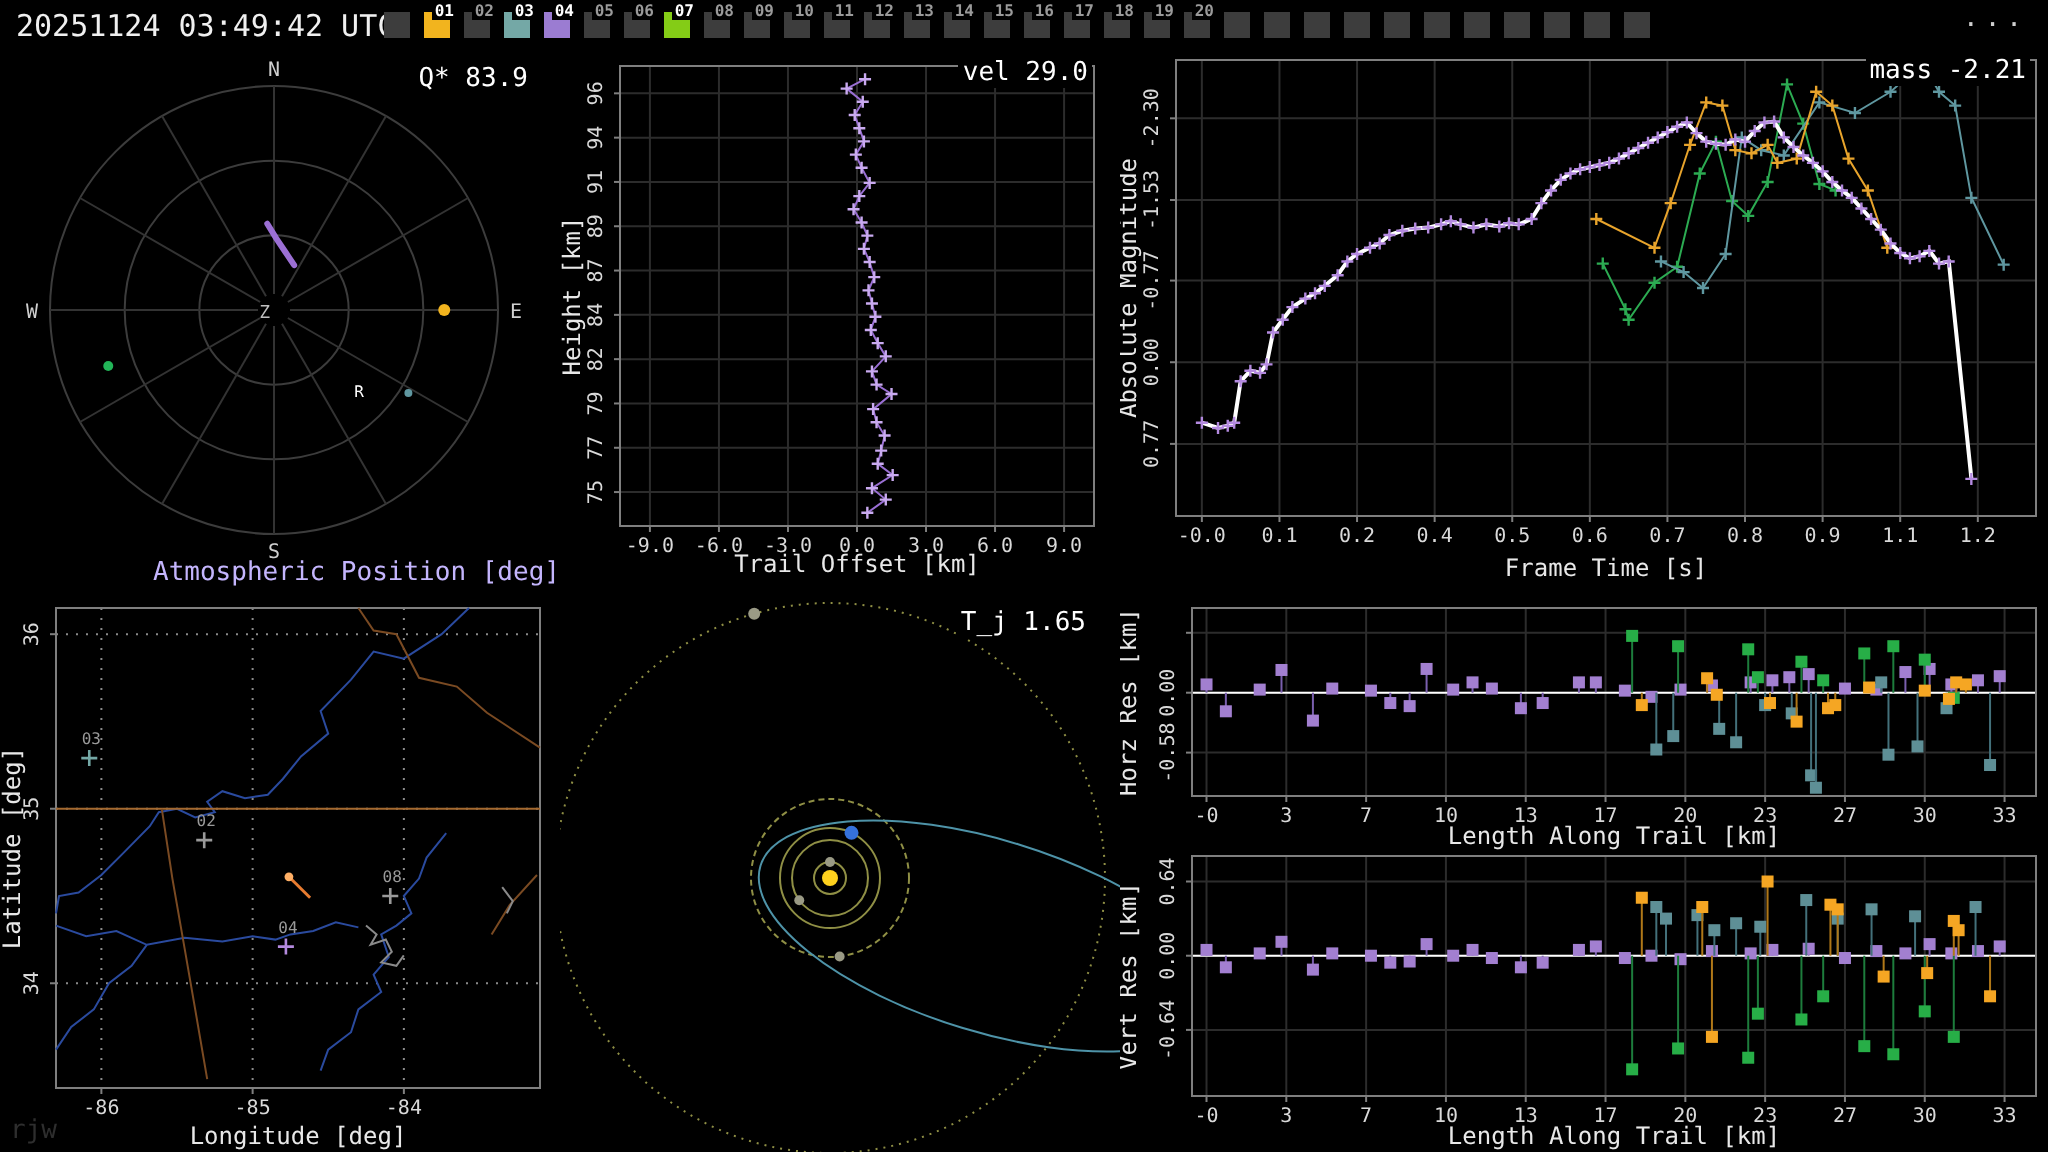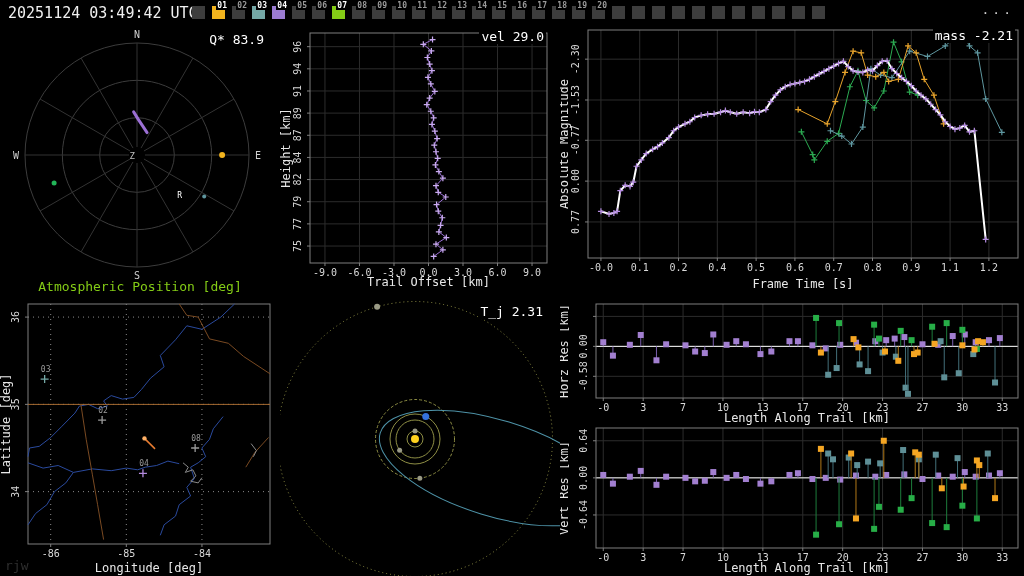--- a/index.html
+++ b/index.html
@@ -8,21 +8,21 @@
   header{position:absolute;left:0;top:0;width:1024px;height:26px;}
   .ts{position:absolute;left:8px;top:4px;font-size:15px;color:#f0f0f0;white-space:pre;}
   .stations{position:absolute;left:192px;top:6px;display:flex;}
   .station{position:relative;width:13px;height:13px;background:#3d3d3d;margin-right:7px;flex:none;text-align:center;}
   .station .lbl{position:absolute;top:-5px;right:-3px;font-size:8px;font-weight:bold;
                 color:#9a9a9a;background:#000;line-height:9px;padding:0 1px;}
   .station.active .lbl{color:#fff;}
   .more{position:absolute;right:10px;top:2px;font-size:13px;color:#cfcfcf;letter-spacing:3px;cursor:default;}
   .panel{position:absolute;}
   .stat{position:absolute;font-size:13px;color:#fff;background:#000;padding:0 2px;white-space:pre;}
-  .caption{position:absolute;left:0;right:0;bottom:2px;text-align:center;font-size:13px;color:#84cc16;}
+  .caption{position:absolute;left:0;right:0;bottom:2px;text-align:right;font-size:13px;color:#c4b5fd;}
   .watermark{position:absolute;left:5px;bottom:3px;font-size:13px;color:#2e2e2e;}
   svg{display:block;}
   text{font-family:"DejaVu Sans Mono",monospace;}
 </style>
 </head>
 <body>
 
 <div class="screen">
 
   <header>
@@ -468,21 +468,21 @@
         <circle cx="135" cy="143" r="39.5" fill="none" stroke="#8f8f45" stroke-width="1" stroke-dasharray="3,2"></circle>
         <circle cx="135" cy="143" r="137.5" fill="none" stroke="#8f8f45" stroke-width="1" stroke-dasharray="1,3"></circle>
         <ellipse cx="0" cy="0" rx="120" ry="48" fill="none" stroke="#4e93a8" stroke-width="1" transform="translate(215 172) rotate(17)"></ellipse>
         <circle cx="135" cy="143" r="4" fill="#ffd21e"></circle>
         <circle cx="135" cy="135" r="2.5" fill="#9a9a85"></circle>
         <circle cx="119.628677106876" cy="154.167919793557" r="2.5" fill="#9a9a85"></circle>
         <circle cx="145.76277742020739" cy="120.43536789125349" r="3.5" fill="#3572dc"></circle>
         <circle cx="139.81383906450333" cy="182.2055729898322" r="2.5" fill="#9a9a85"></circle>
         <circle cx="97.09986357516263" cy="10.82651680848116" r="3" fill="#9a9a85"></circle>
       </svg>
-    <div class="stat" style="right:15px;top:8px">T_j 2.31</div>
+    <div class="stat" style="right:15px;top:8px">T_j 1.65</div>
   </section>
 
   <section class="panel" style="left:560px;top:296px;width:464px;height:280px">
     <svg id="c-res" width="464" height="280">
         <line x1="43.25501432664756" y1="8" x2="43.25501432664756" y2="102" stroke="#2c2c2c" stroke-width="1" stroke-dasharray=""></line>
         <line x1="83.15759312320917" y1="8" x2="83.15759312320917" y2="102" stroke="#2c2c2c" stroke-width="1" stroke-dasharray=""></line>
         <line x1="123.06017191977077" y1="8" x2="123.06017191977077" y2="102" stroke="#2c2c2c" stroke-width="1" stroke-dasharray=""></line>
         <line x1="162.96275071633238" y1="8" x2="162.96275071633238" y2="102" stroke="#2c2c2c" stroke-width="1" stroke-dasharray=""></line>
         <line x1="202.86532951289396" y1="8" x2="202.86532951289396" y2="102" stroke="#2c2c2c" stroke-width="1" stroke-dasharray=""></line>
         <line x1="242.7679083094556" y1="8" x2="242.7679083094556" y2="102" stroke="#2c2c2c" stroke-width="1" stroke-dasharray=""></line>

